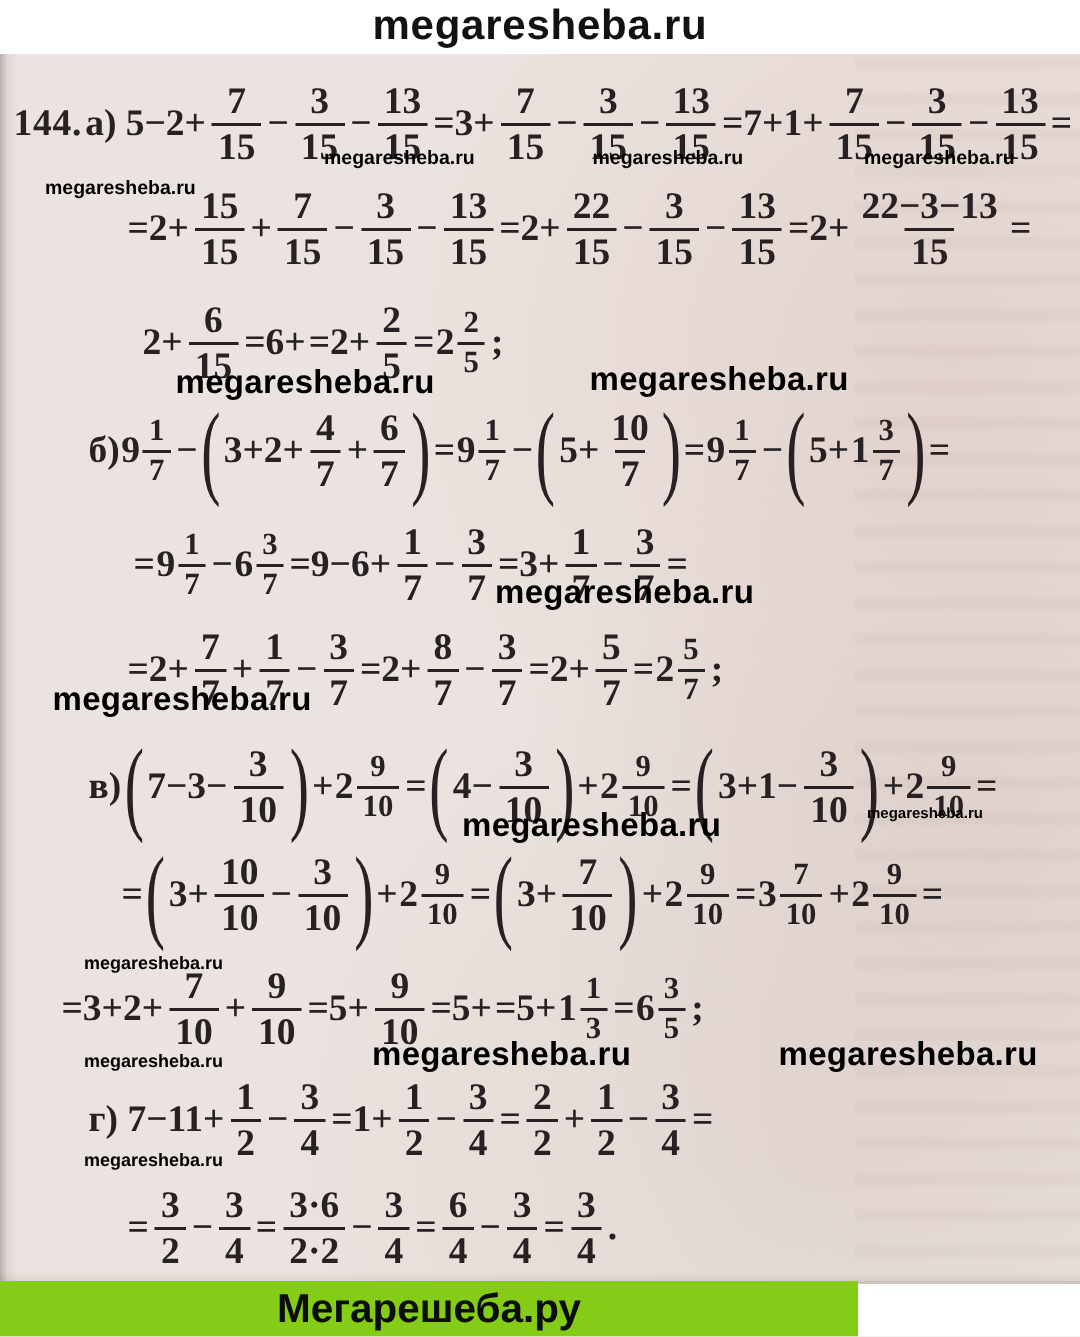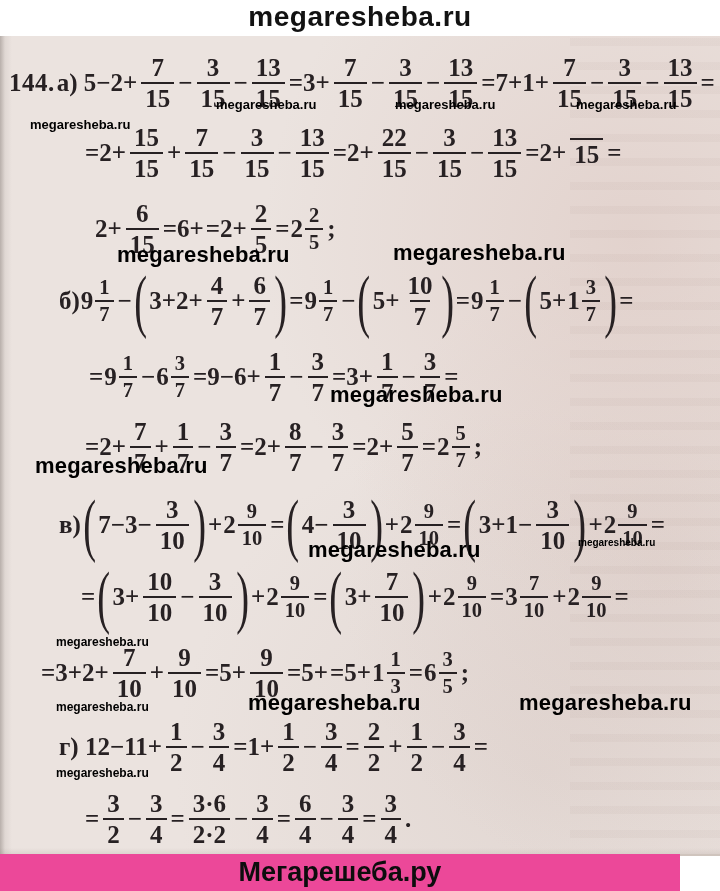--- a/index.html
+++ b/index.html
@@ -11,22 +11,22 @@
   
   .site-header{
     position:absolute;top:0;left:0;width:720px;height:36px;
     background:#fff;text-align:center;
   }
   .site-header span{
     font-size:28px;font-weight:700;color:#121212;line-height:34px;
     letter-spacing:0.5px;
   }
   .site-footer{
-    position:absolute;bottom:0;left:0;width:680px;height:37px;
-    background:#ec4899;text-align:center;
+    position:absolute;bottom:0;left:0;width:572px;height:37px;
+    background:#84cc16;text-align:center;
   }
   .site-footer span{
     font-size:27px;font-weight:700;color:#0d0d0d;line-height:36px;
   }
   
   .page{
     position:absolute;top:36px;left:0;width:720px;height:820px;
     background-color:#ebe3df;
     background-image:
       radial-gradient(circle at 88% 25%, rgba(213,185,178,.40), transparent 42%),
@@ -193,20 +193,21 @@
         <span class="n">3</span>
         <span class="d">15</span>
       </span>
       <span class="tok">−</span>
       <span class="frac">
         <span class="n">13</span>
         <span class="d">15</span>
       </span>
       <span class="tok">=2+</span>
       <span class="frac">
+        <span class="n">22−3−13</span>
         <span class="d">15</span>
       </span>
       <span class="tok">=</span>
     </div>
     <div class="line">
       <span class="tok">2+</span>
       <span class="frac">
         <span class="n">6</span>
         <span class="d">15</span>
       </span>
@@ -501,21 +502,21 @@
       <span class="mixed">
         <span>6</span>
         <span class="frac">
           <span class="n">3</span>
           <span class="d">5</span>
         </span>
       </span>
       <span class="tok">;</span>
     </div>
     <div class="line">
-      <span class="tok">г) 12−11+</span>
+      <span class="tok">г) 7−11+</span>
       <span class="frac">
         <span class="n">1</span>
         <span class="d">2</span>
       </span>
       <span class="tok">−</span>
       <span class="frac">
         <span class="n">3</span>
         <span class="d">4</span>
       </span>
       <span class="tok">=1+</span>

